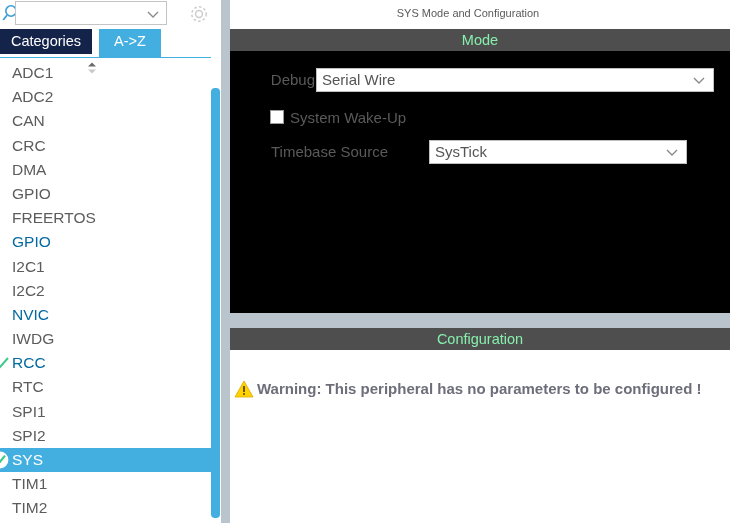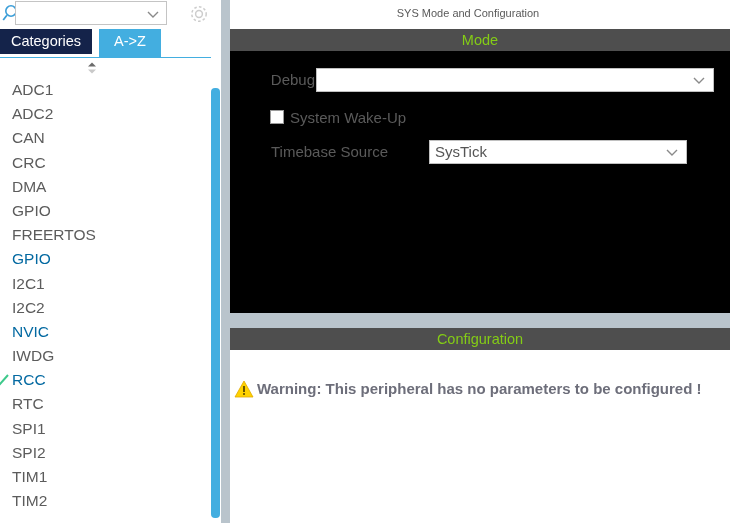--- a/index.html
+++ b/index.html
@@ -142,21 +142,21 @@
     width: 211px; height: 1px;
     background: #43aee0;
   }
   #sort-indicator {
     position: absolute;
     left: 85px; top: 4px;
     width: 14px; height: 14px;
   }
   #peripheral-list {
     position: absolute;
-    left: 0; top: 21px;
+    left: 0; top: 4px;
     width: 211px;
     height: 445px;
   }
   .list-item {
     position: relative;
     height: 24.2px;
     line-height: 24.2px;
     padding-left: 12px;
     font-size: 15.5px;
     color: #5c5c5c;
@@ -226,21 +226,21 @@
     line-height: 22px;
     text-align: center;
     font-size: 11px;
     color: #5a5a5a;
   }
   .section-header {
     position: absolute;
     height: 22px;
     line-height: 22px;
     text-align: center;
-    color: #84cc16;
+    color: #86efac;
     font-size: 14.5px;
     background: #4e4e4e;
   }
   #mode-header {
     left: 0; top: 29px;
     width: 500px;
   }
   #mode-body {
     position: absolute;
     left: 0; top: 51px;
@@ -403,20 +403,24 @@
           <div class="list-item"><span>I2C1</span></div>
           <div class="list-item"><span>I2C2</span></div>
           <div class="list-item green"><span>NVIC</span></div>
           <div class="list-item"><span>IWDG</span></div>
           <div class="list-item green"><svg class="item-check" viewBox="0 0 16 16">
               <polyline points="2,8 6,12 14,3" fill="none" stroke="#3ec98b" stroke-width="2"></polyline>
             </svg><span>RCC</span></div>
           <div class="list-item"><span>RTC</span></div>
           <div class="list-item"><span>SPI1</span></div>
           <div class="list-item"><span>SPI2</span></div>
+          <div class="list-item selected"><svg class="item-badge" viewBox="0 0 18 18">
+              <circle cx="9" cy="9" r="8.4" fill="#ffffff"></circle>
+              <polyline points="4,9 7.6,12.6 14,4.6" fill="none" stroke="#3ec98b" stroke-width="2.2"></polyline>
+            </svg><span>SYS</span></div>
           <div class="list-item"><span>TIM1</span></div>
           <div class="list-item"><span>TIM2</span></div>
         </div>
     </div>
 
     <div id="left-scrollbar-track"></div>
     <div id="left-scrollbar-thumb"></div>
   </div>
 
   <div id="panel-divider"></div>
@@ -425,20 +429,21 @@
 
     <div id="mode-panel">
       <div id="panel-title">SYS Mode and Configuration</div>
       <div class="section-header" id="mode-header">Mode</div>
 
       <div id="mode-body">
 
         <div class="field-row" id="debug-row">
           <div class="field-label" id="debug-label">Debug</div>
           <div class="combo" id="debug-combo">
+            <div class="combo-value">Serial Wire</div>
             <svg class="combo-chevron" viewBox="0 0 16 14">
               <polyline points="3,5 8,10 13,5" fill="none" stroke="#8a8a8a" stroke-width="1.4"></polyline>
             </svg>
           </div>
         </div>
 
         <div class="field-row" id="wakeup-row">
           <div id="wakeup-checkbox"></div>
           <div id="wakeup-label">System Wake-Up</div>
         </div>

